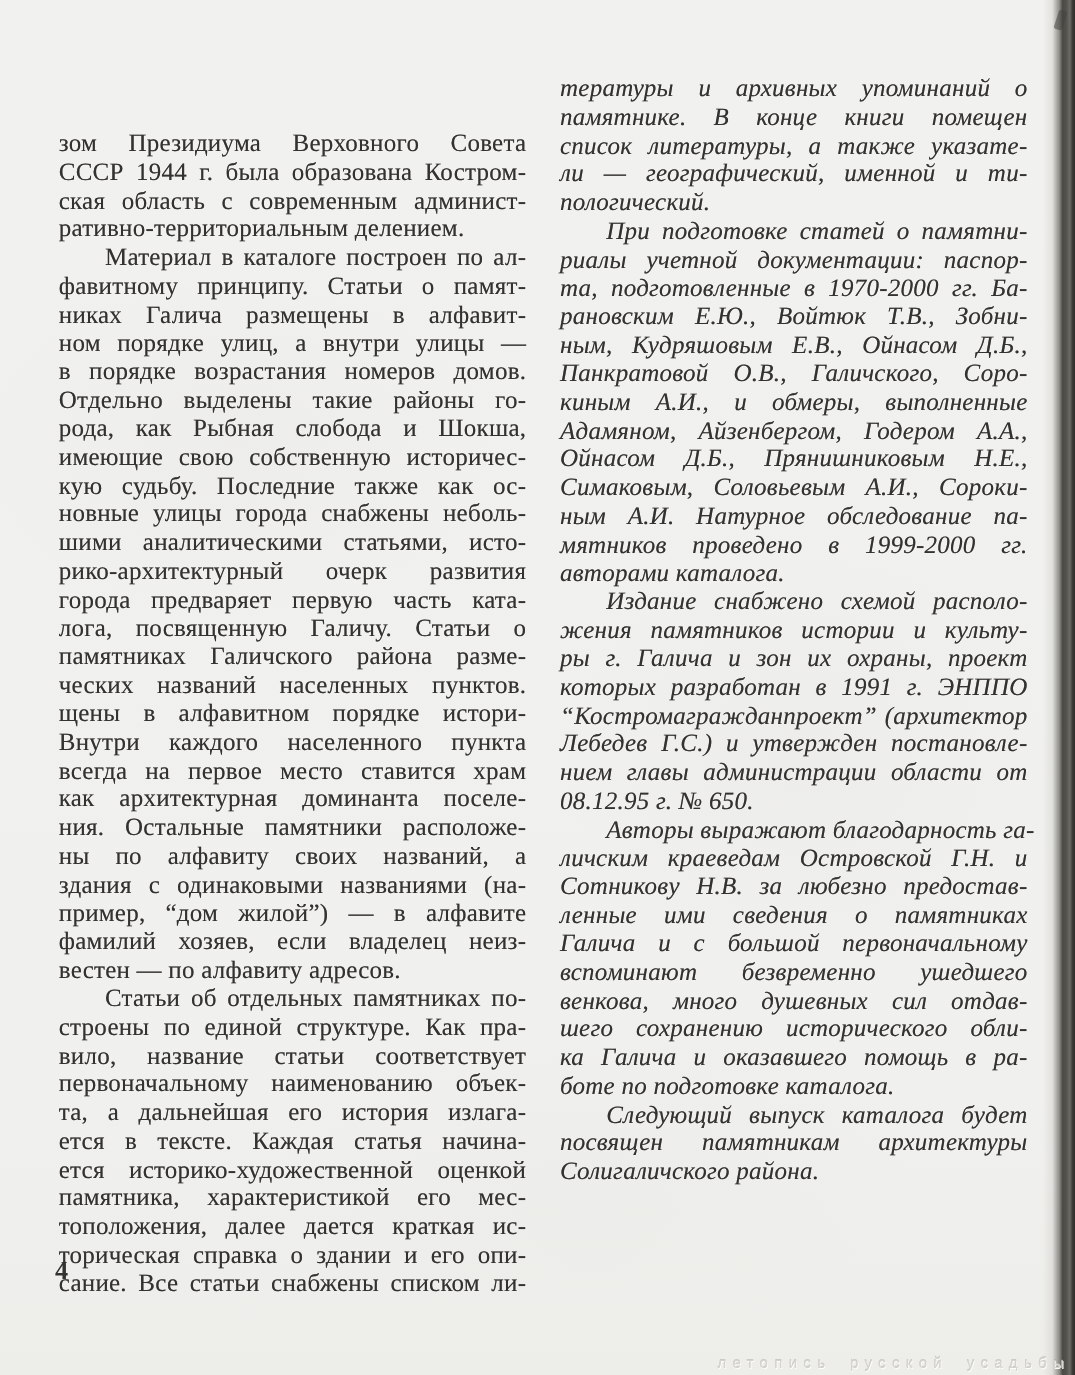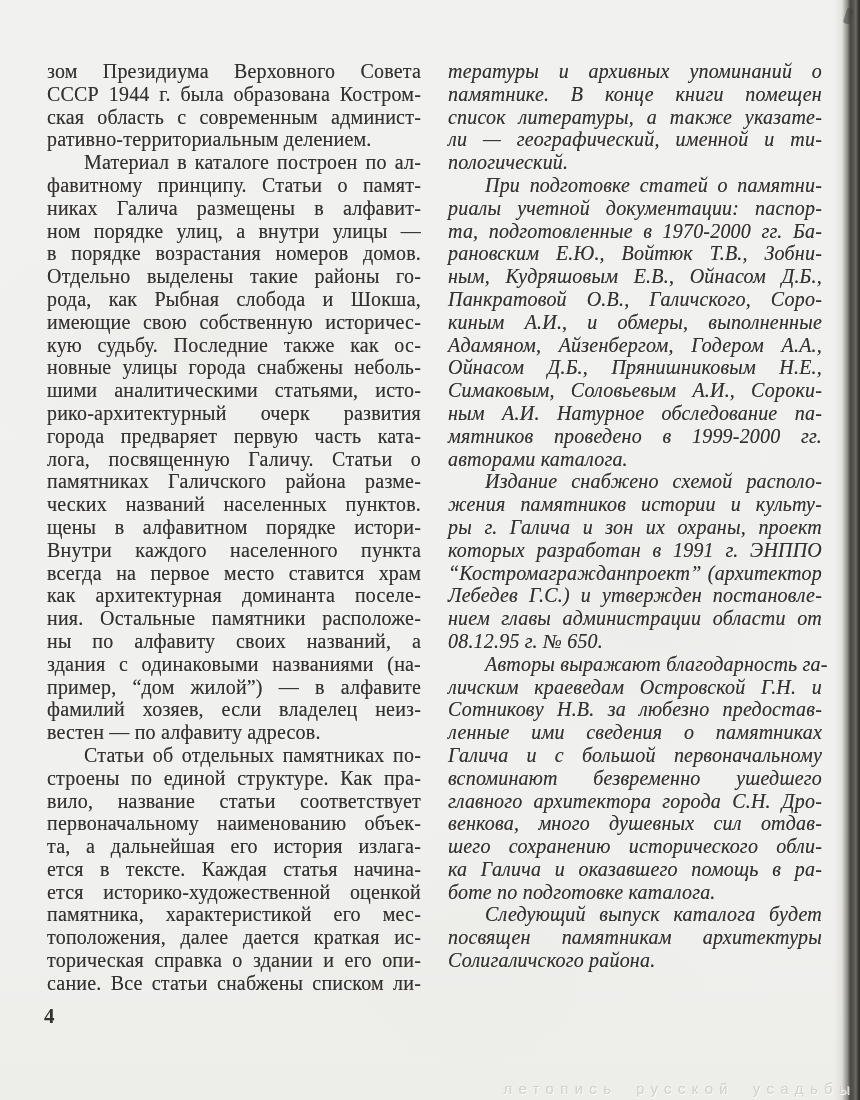--- a/index.html
+++ b/index.html
@@ -23,21 +23,21 @@
   }
   .page { position: absolute; inset: 0; }
   .column {
     position: absolute;
     top: 60px;
     width: 374px;
     font-size: 20px;
     letter-spacing: 0.2px;
     text-shadow: 0 0 0.5px rgba(58,56,52,0.55);
   }
-  .column.left-col  { left: 47px; }
+  .column.left-col  { left: 47px; margin-top: 44px; }
   .column.right-col { left: 448px; font-style: italic; }
   .line {
     height: 22.8px;
     line-height: 22.8px;
     text-align: justify;
     text-align-last: justify;
     white-space: nowrap;
   }
   .line.endline { text-align-last: left; }
   .line.indent { text-indent: 37px; }
@@ -46,21 +46,21 @@
     left: 44px;
     top: 1004px;
     font-size: 21px;
     font-weight: 600;
     letter-spacing: 0.5px;
   }
   .watermark {
     position: absolute;
     right: 4px;
     bottom: 3px;
-    font-size: 15px;
+    font-size: 12px;
     font-family: "Liberation Sans", sans-serif;
     letter-spacing: 0.42em;
     word-spacing: 0.55em;
     color: var(--watermark);
     text-shadow: 0.6px 1px 0 rgba(255,255,255,0.95), 0 -0.5px 0 rgba(140,138,132,0.35);
     z-index: 3;
     white-space: nowrap;
   }
   .scan-edge {
     position: absolute;
@@ -173,21 +173,20 @@
         <div class="line">нием главы администрации области от</div>
         <div class="line endline">08.12.95 г. № 650.</div>
       </div>
       <div>
         <div class="line indent">Авторы выражают благодарность га-</div>
         <div class="line">личским краеведам Островской Г.Н. и</div>
         <div class="line">Сотникову Н.В. за любезно предостав-</div>
         <div class="line">ленные ими сведения о памятниках</div>
         <div class="line">Галича и с большой первоначальному</div>
         <div class="line">вспоминают безвременно ушедшего</div>
-        <div class="line">главного архитектора города С.Н. Дро-</div>
         <div class="line">венкова, много душевных сил отдав-</div>
         <div class="line">шего сохранению исторического обли-</div>
         <div class="line">ка Галича и оказавшего помощь в ра-</div>
         <div class="line endline">боте по подготовке каталога.</div>
       </div>
       <div>
         <div class="line indent">Следующий выпуск каталога будет</div>
         <div class="line">посвящен памятникам архитектуры</div>
         <div class="line endline">Солигаличского района.</div>
       </div>

